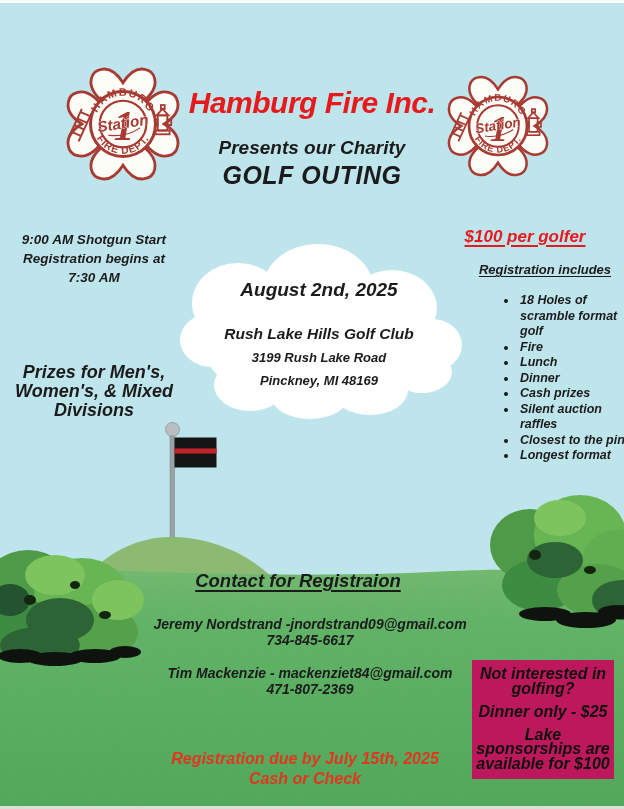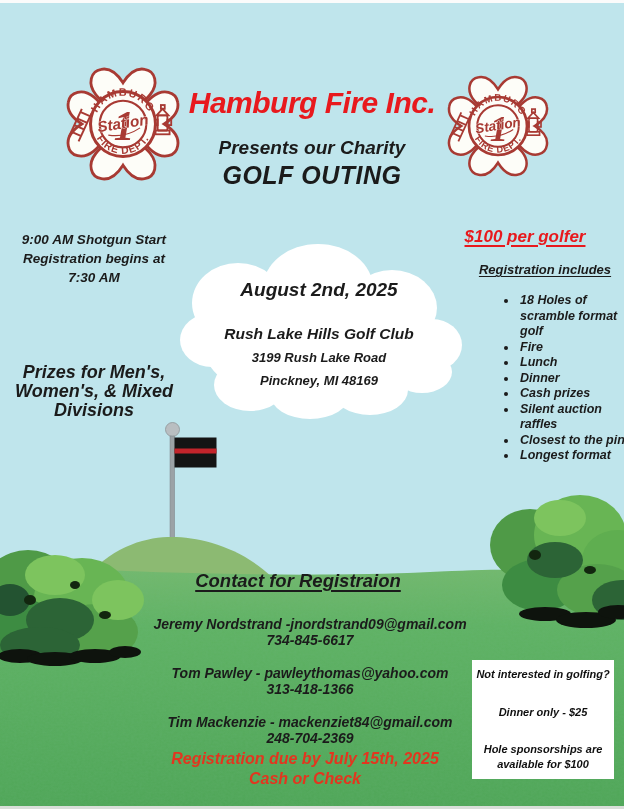--- a/index.html
+++ b/index.html
@@ -37,23 +37,23 @@
          font-size:12.5px;line-height:15.5px;list-style:disc outside;}
   .includes-list li{margin:0;padding:0 0 0 2px;}
 
   .contact-heading{left:0;top:570px;width:596px;font-size:18.5px;
          text-decoration:underline;text-decoration-thickness:2px;text-underline-offset:3px;}
   .contact-entries{left:60px;top:601px;width:500px;font-size:14px;line-height:15.5px;margin-top:16px;}
   .contact-entry{margin-bottom:18px;}
 
   .deadline{left:60px;top:749px;width:490px;font-size:16px;line-height:20px;color:#e2361f;}
 
-  .offer-box{left:472px;top:660px;width:142px;height:119px;background:#ffffff;
+  .offer-box{left:472px;top:660px;width:142px;height:119px;background:#be185d;
          display:flex;flex-direction:column;justify-content:space-between;
-         padding:7px 3px 8px 3px;box-sizing:border-box;font-size:11px;line-height:14.5px;color:#101010;}
+         padding:7px 3px 8px 3px;box-sizing:border-box;font-size:16px;line-height:14.5px;color:#101010;}
   .offer-box p{margin:0;}
 
   .edge-top{left:0;top:0;width:624px;height:3px;background:#fbfbfb;}
   .edge-bottom{left:0;top:806px;width:624px;height:3px;background:#d9ded9;}
 </style>
 </head>
 <body>
 
 <div class="page">
 
@@ -208,34 +208,30 @@
     <li>Longest format</li>
   </ul>
 
   <div class="abs ctr contact-heading">Contact for Registraion</div>
   <div class="abs ctr contact-entries">
     <div class="contact-entry">
       <div>Jeremy Nordstrand -jnordstrand09@gmail.com</div>
       <div>734-845-6617</div>
     </div>
     <div class="contact-entry">
-      <div>Tom Pawley - pawleythomas@yahoo.com</div>
-      <div>313-418-1366</div>
-    </div>
-    <div class="contact-entry">
       <div>Tim Mackenzie - mackenziet84@gmail.com</div>
-      <div>248-704-2369</div>
+      <div>471-807-2369</div>
     </div>
   </div>
 
   <div class="abs ctr pre deadline">Registration due by July 15th, 2025
 Cash or Check</div>
 
   <div class="abs ctr offer-box">
     <p>Not interested in golfing?</p>
     <p>Dinner only - $25</p>
-    <p class="pre">Hole sponsorships are
+    <p class="pre">Lake sponsorships are
 available for $100</p>
   </div>
 
   <div class="abs edge-top"></div>
   <div class="abs edge-bottom"></div>
 </div>
 
 </body></html>

